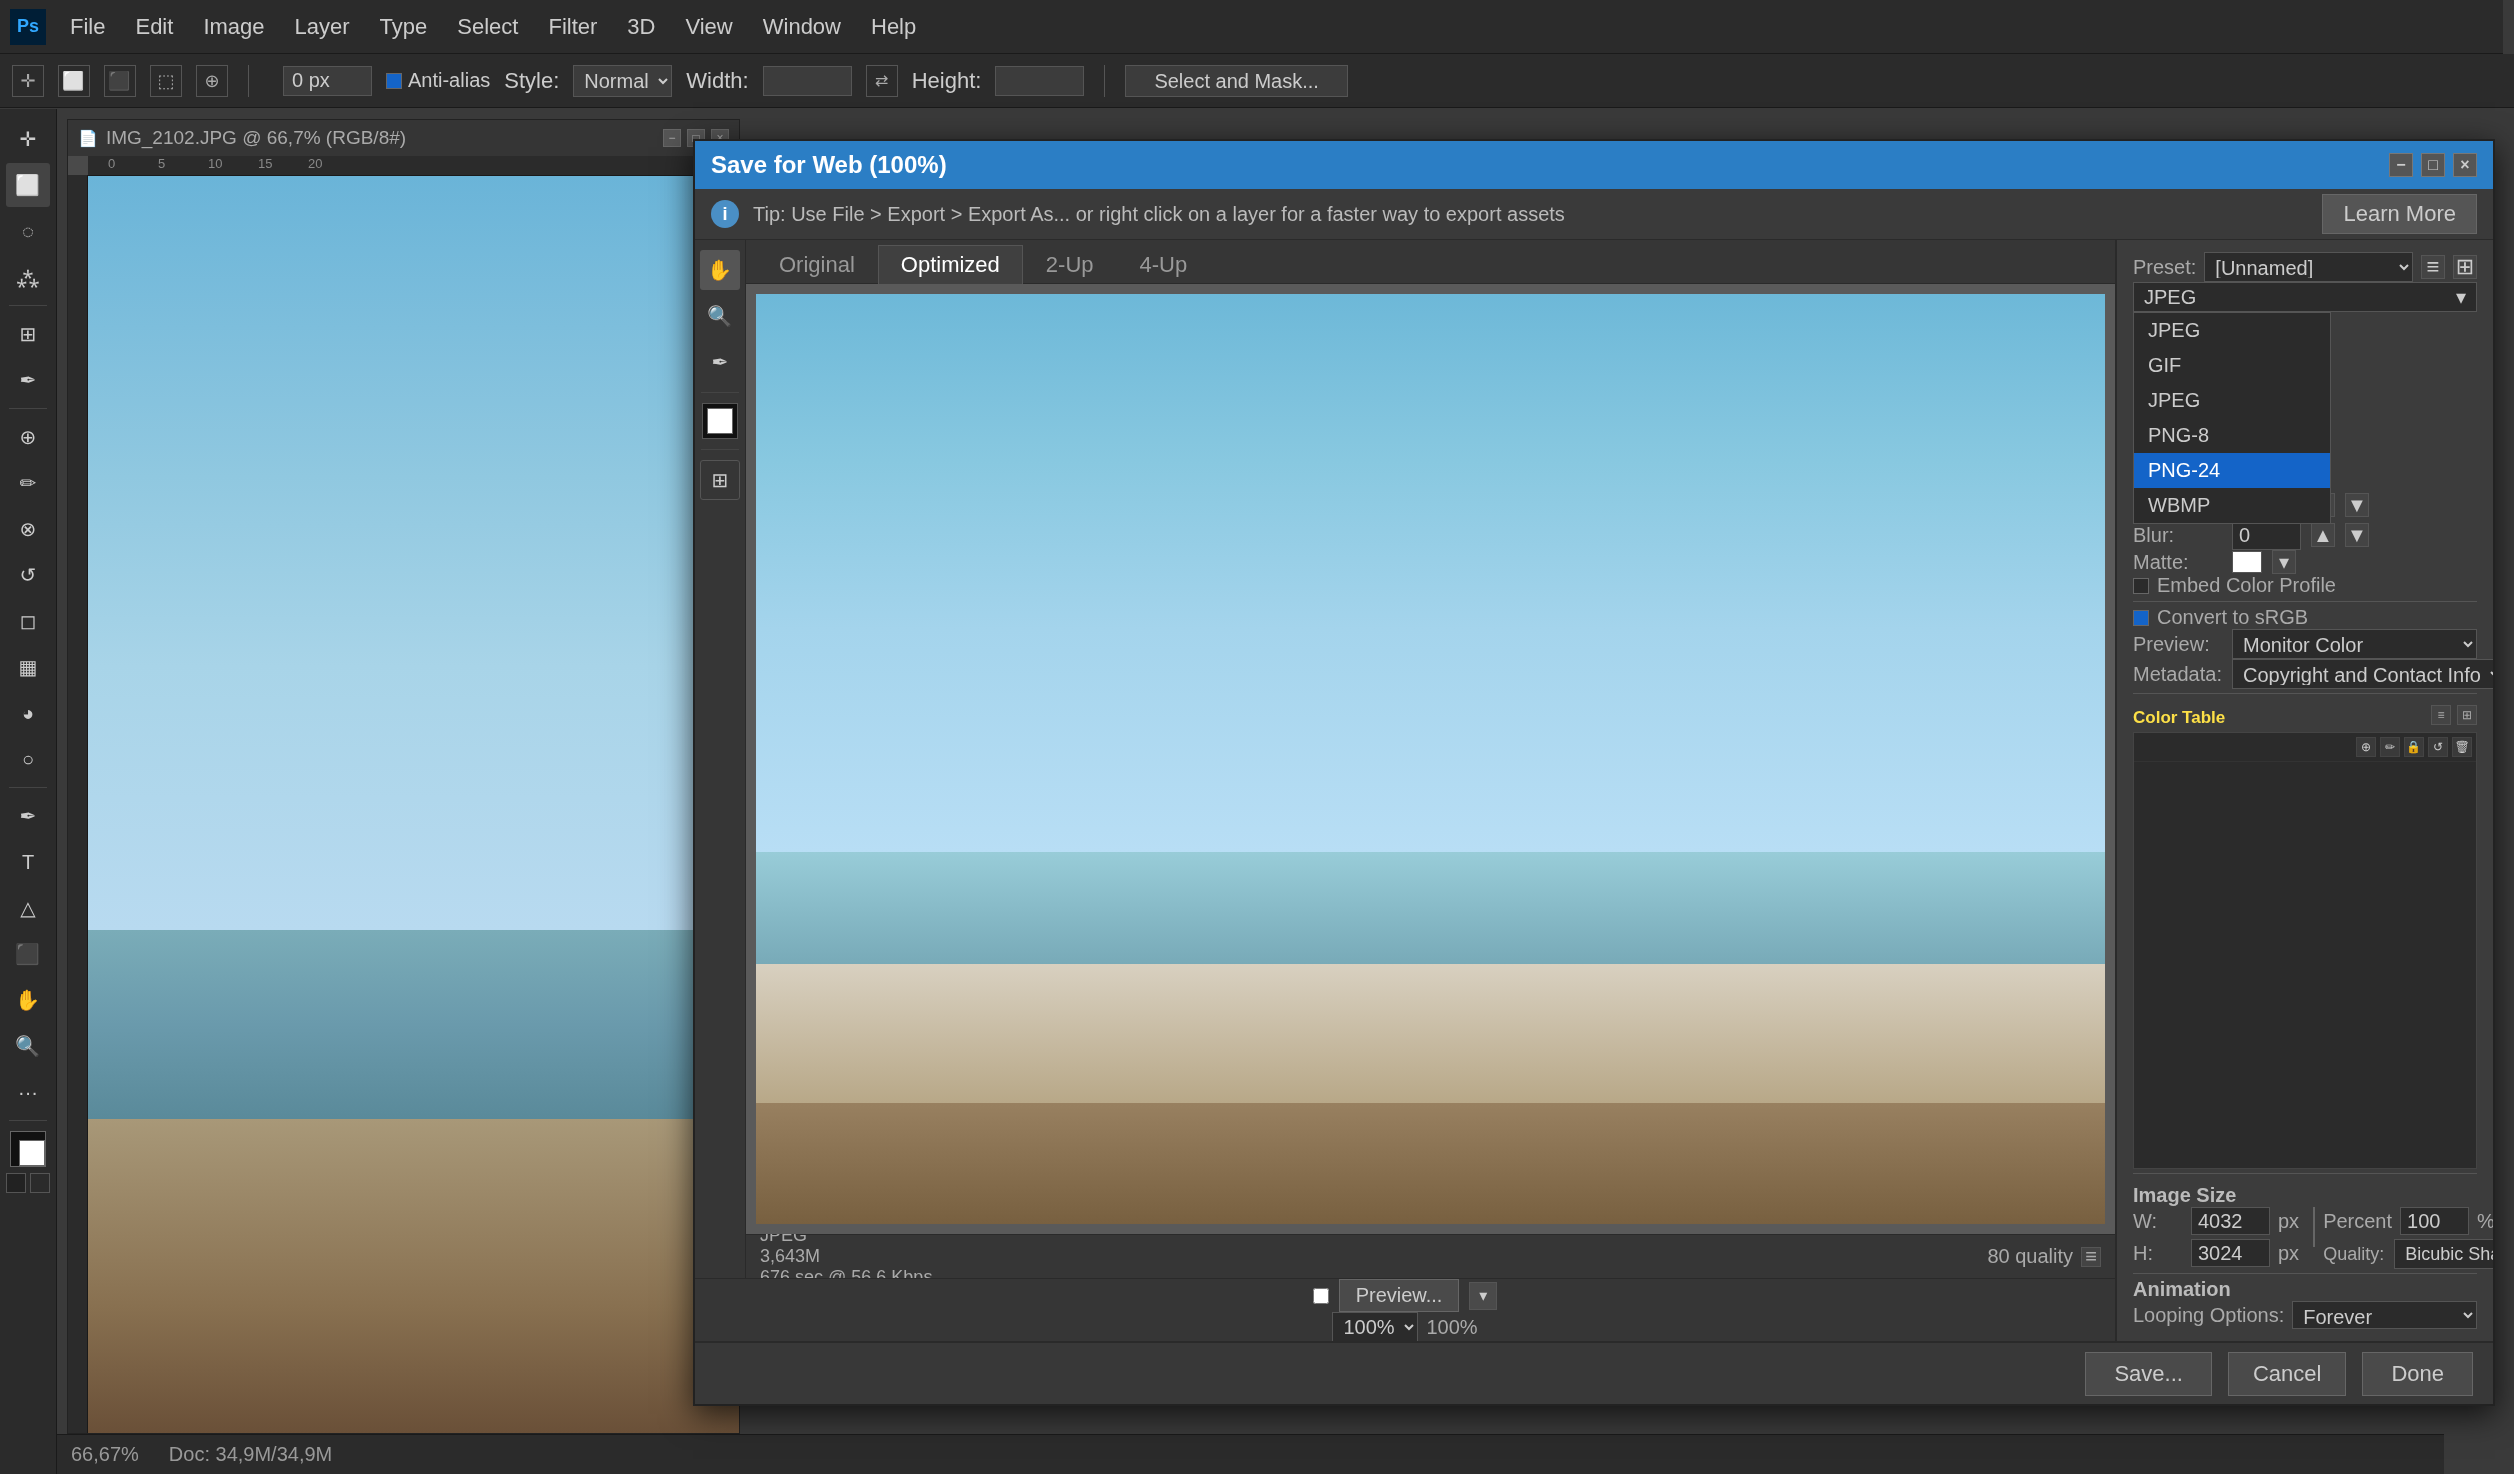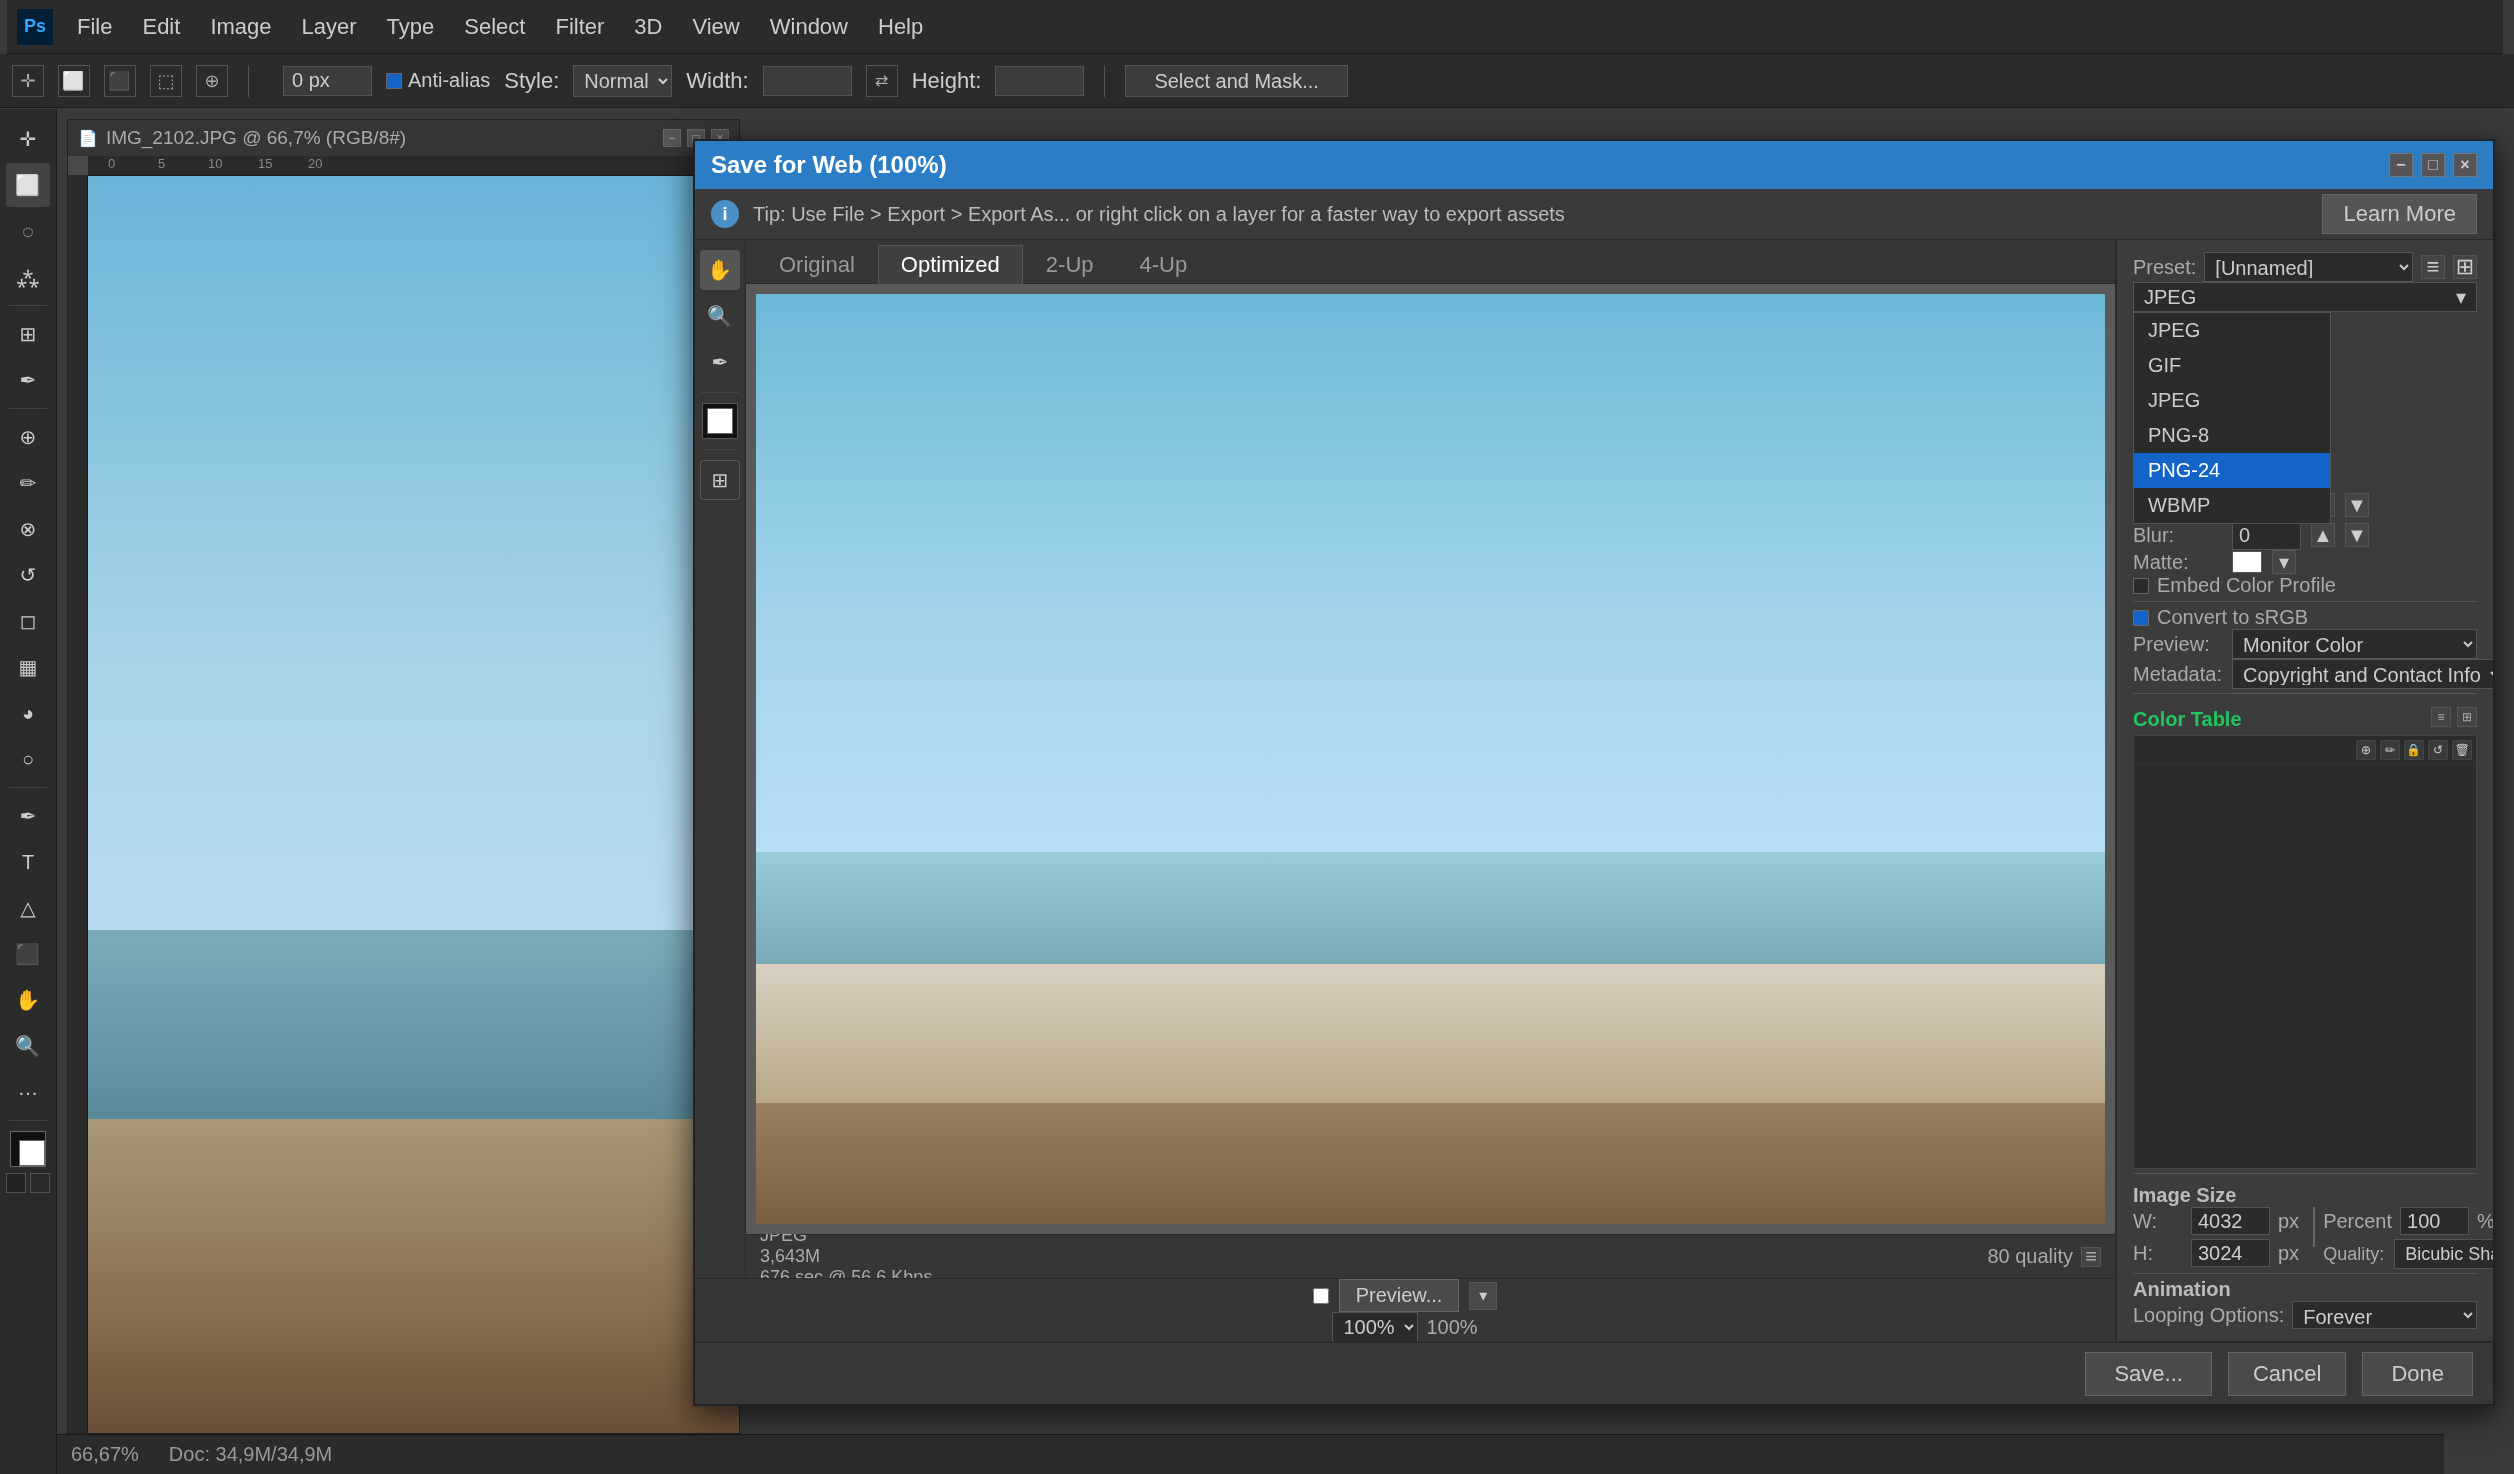--- a/index.html
+++ b/index.html
@@ -18,21 +18,20 @@
     .ps-menubar {
       position: absolute;
       top: 0; left: 0; right: 12px;
       height: 54px;
       background: #2b2b2b;
       display: flex;
       align-items: center;
       padding: 0 10px;
       gap: 2px;
       border-bottom: 1px solid #1a1a1a;
-      margin-left: 7px;
     }
     .ps-logo {
       width: 36px; height: 36px;
       background: #001e36;
       color: #31a8ff;
       display: flex; align-items: center; justify-content: center;
       font-weight: bold;
       font-size: 18px;
       margin-right: 8px;
     }
@@ -423,22 +422,22 @@
     .format-option.selected { background: #1464c8; color: white; }
 
     
     .settings-divider {
       height: 1px;
       background: #555;
       margin: 4px 0;
     }
 
     .settings-section-title {
-      font-size: 20px;
-      color: #22c55e;
+      font-size: 17px;
+      color: #fde047;
       font-weight: bold;
       margin-top: 6px;
     }
     .checkbox-row {
       display: flex; align-items: center; gap: 8px; font-size: 20px; color: #aaa;
     }
     .cb { width: 16px; height: 16px; border: 1px solid #666; background: #2b2b2b; display: inline-block; }
     .cb.checked { background: #1464c8; }
 
     .color-table-header {

